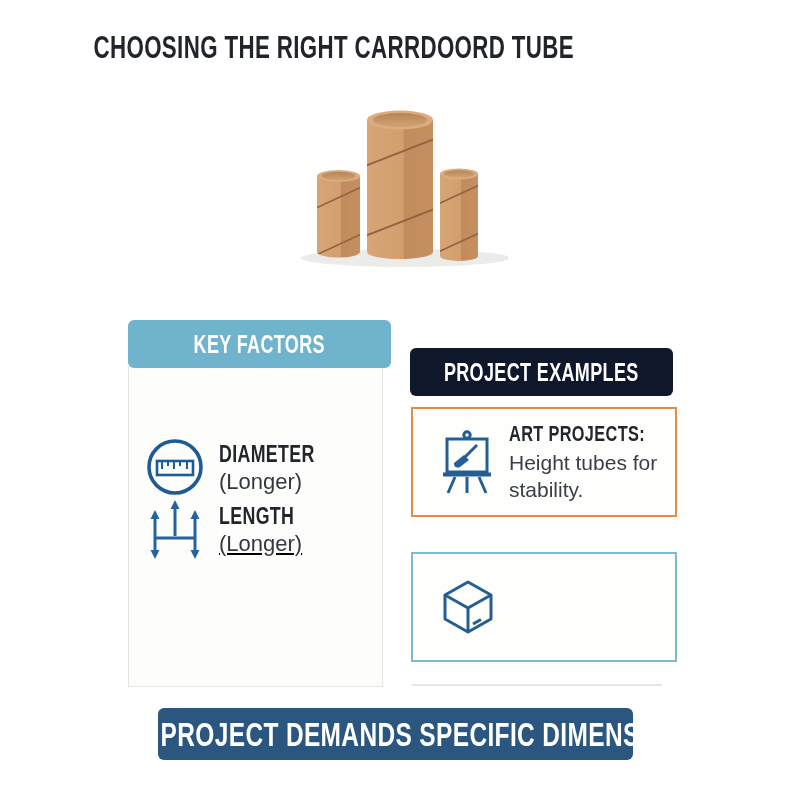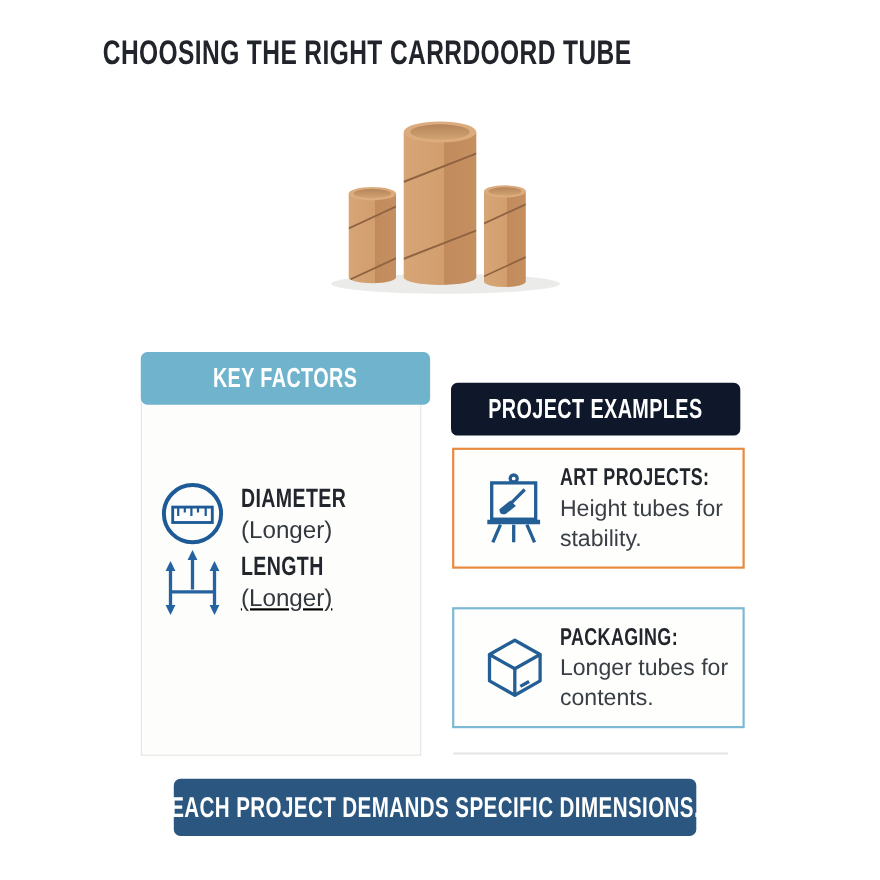--- a/index.html
+++ b/index.html
@@ -46,21 +46,21 @@
   .pe-icon{width:58px;height:66px;margin-left:14px;flex:0 0 auto;display:flex;align-items:center;justify-content:center;}
   .pe-text{display:flex;flex-direction:column;width:170px;}
   .pe-title{font-size:22px;color:#22262c;line-height:24px;}
   .pe-desc{font-size:21px;color:#3a3f46;line-height:27px;margin-top:3px;}
 
   .pe-bottomline{position:absolute;left:412px;top:684px;width:250px;border-bottom:2px solid #e6e6e4;}
 
   .banner{
     position:absolute;left:158px;top:708px;width:475px;height:52px;background:#2a567f;
     border-radius:6px;display:flex;align-items:center;justify-content:center;
-    color:#ffffff;font-size:26px;
+    color:#ffffff;font-size:34px;
   }
 
   svg{display:block;}
 </style>
 </head>
 <body>
 
 <div class="title-block">
   <div class="title-line"><span class="cond">CHOOSING THE RIGHT CARRDOORD TUBE</span></div>
 </div>
@@ -205,23 +205,19 @@
   <div class="pe-icon">
     <svg width="58" height="62" viewBox="0 0 58 62">
       <g stroke="#235e94" stroke-width="3" fill="none" stroke-linejoin="round">
         <path d="M29 6 L52 19 L29 32 L6 19 Z"></path>
         <path d="M6 19 L6 43 L29 56 L29 32"></path>
         <path d="M52 19 L52 43 L29 56"></path>
         <line x1="34" y1="48" x2="42" y2="43.5"></line>
       </g>
     </svg>
   </div>
-  <div class="pe-text">
-    <span class="pe-title"><span class="cond-left">PACKAGING:</span></span>
-    <span class="pe-desc">Longer tubes for contents.</span>
-  </div>
 </div>
 
 <div class="pe-bottomline"></div>
 
 <div class="banner">
   <span class="cond">EACH PROJECT DEMANDS SPECIFIC DIMENSIONS.</span>
 </div>
 
 </body></html>

